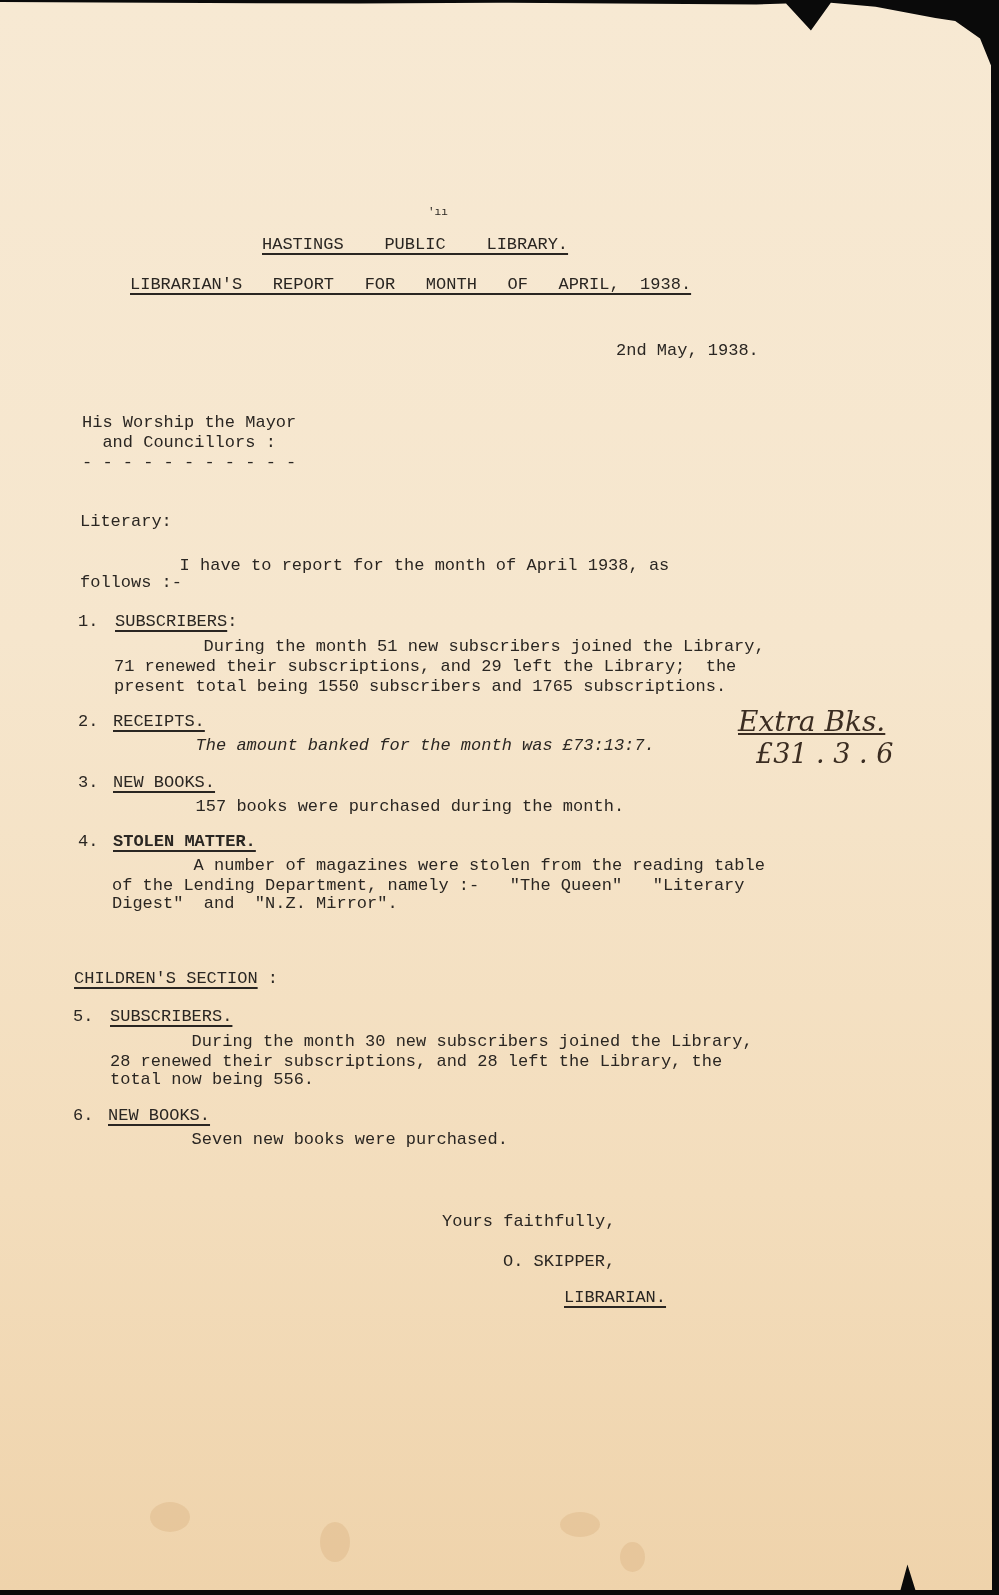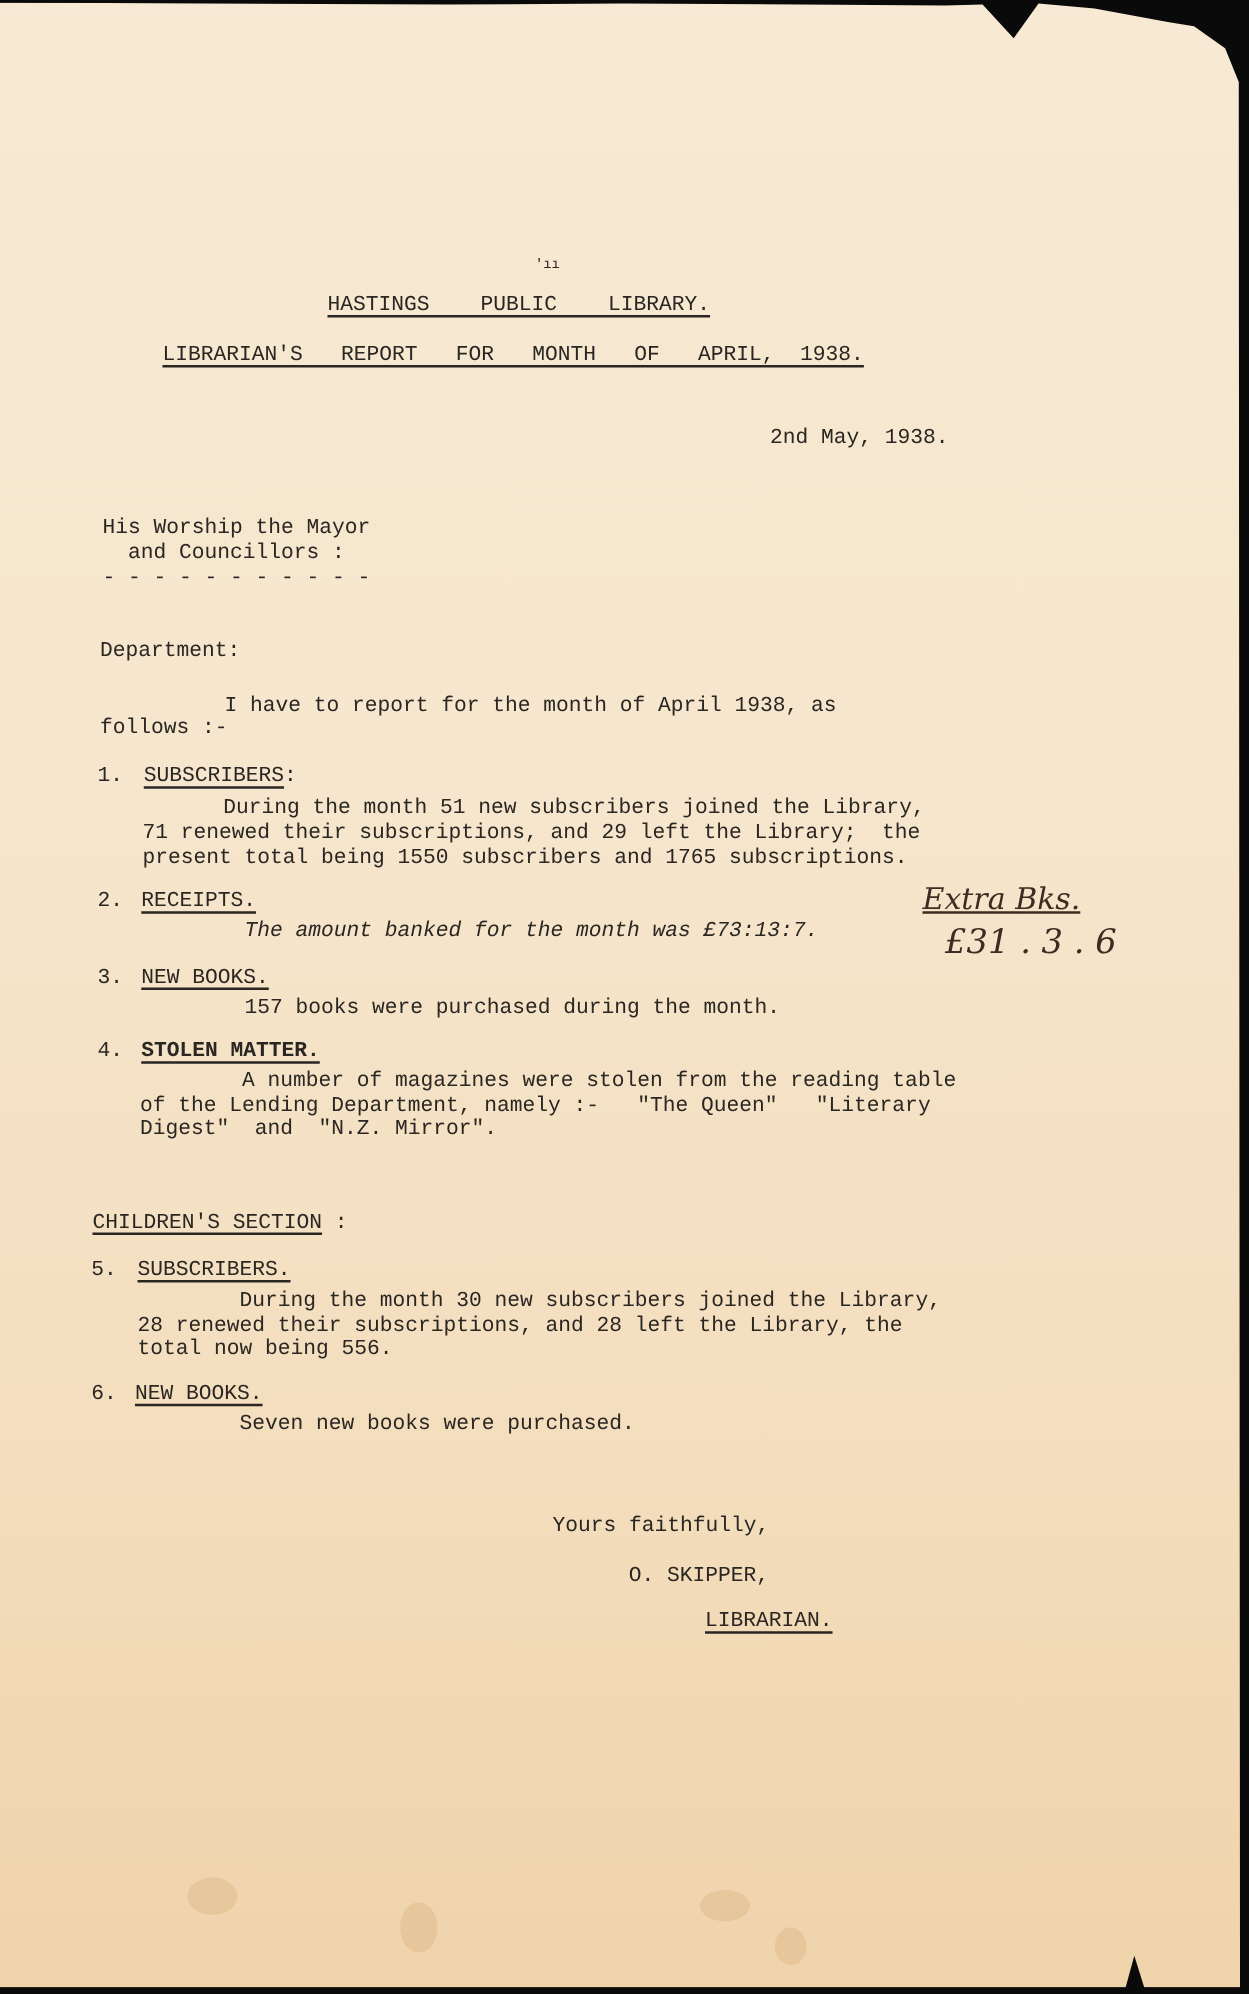--- a/index.html
+++ b/index.html
@@ -9,21 +9,21 @@
   .paper {
     position: absolute; left: 0; top: 2px; width: 995px; height: 1588px;
     background: linear-gradient(180deg, #f7e9d3 0%, #f6e6cd 40%, #f3ddbc 75%, #efd3ab 100%);
     clip-path: polygon(0 0, 36% 0.1%, 50% 0.05%, 76% 0.15%, 79% 0.1%, 81.5% 1.8%, 83.5% 0.05%, 88% 0.3%, 94% 1%, 96% 1.2%, 98.5% 2.3%, 99.6% 4%, 99.7% 100%, 92% 100%, 91.2% 98.4%, 90.5% 100%, 0 100%);
   }
   .text {
     position: absolute; font-family: "Liberation Mono", "DejaVu Sans Mono", monospace;
     color: #2a2622; font-size: 17px; white-space: pre; line-height: 19px;
   }
   .u { text-decoration: underline; text-decoration-thickness: 2px; text-underline-offset: 4px; }
-  .hand { font-family: "DejaVu Serif", serif; font-style: italic; color: #3b2d22; position: absolute; font-size: 24px; }
+  .hand { font-family: "DejaVu Serif", serif; font-style: italic; color: #3b2d22; position: absolute; font-size: 28px; }
   .stain { position: absolute; border-radius: 50%; background: rgba(196,140,80,0.18); }
 </style>
 </head>
 <body>
 
 <div class="paper">
   <div class="stain" style="left:150px;top:1500px;width:40px;height:30px;"></div>
   <div class="stain" style="left:320px;top:1520px;width:30px;height:40px;"></div>
   <div class="stain" style="left:560px;top:1510px;width:40px;height:25px;"></div>
   <div class="stain" style="left:620px;top:1540px;width:25px;height:30px;"></div>
@@ -31,27 +31,27 @@
 
 <div class="text" style="left:428px;top:203px;font-size:11px;text-align:right;">'ıı</div>
 <div class="text u" style="left:262px;top:235px;">HASTINGS    PUBLIC    LIBRARY.</div>
 <div class="text u" style="left:130px;top:275px;">LIBRARIAN'S   REPORT   FOR   MONTH   OF   APRIL,  1938.</div>
 <div class="text" style="left:604px;top:341px;margin-left:12px;">2nd May, 1938.</div>
 
 <div class="text" style="left:82px;top:413px;">His Worship the Mayor</div>
 <div class="text" style="left:82px;top:433px;">  and Councillors :</div>
 <div class="text" style="left:82px;top:453px;">- - - - - - - - - - -</div>
 
-<div class="text" style="left:80px;top:512px;">Department:</div>
+<div class="text" style="left:80px;top:512px;">Literary:</div>
 <div class="text" style="left:98px;top:556px;">        I have to report for the month of April 1938, as</div>
 <div class="text" style="left:80px;top:573px;">follows :-</div>
 
 <div class="text" style="left:78px;top:612px;">1.</div>
 <div class="text" style="left:115px;top:612px;"><span class="u">SUBSCRIBERS</span><span>:</span></div>
-<div class="text" style="left:97px;top:637px;">        During the month 51 new subscribers joined the Library,</div>
+<div class="text" style="left:122px;top:637px;">        During the month 51 new subscribers joined the Library,</div>
 <div class="text" style="left:114px;top:657px;">71 renewed their subscriptions, and 29 left the Library;  the</div>
 <div class="text" style="left:114px;top:677px;">present total being 1550 subscribers and 1765 subscriptions.</div>
 
 <div class="text" style="left:78px;top:712px;">2.</div>
 <div class="text u" style="left:113px;top:712px;">RECEIPTS.</div>
 <div class="text" style="left:114px;top:736px;font-style:italic;">        The amount banked for the month was £73:13:7.</div>
 <div class="hand" style="left:738px;top:705px;text-decoration:underline;">Extra Bks.</div>
 <div class="hand" style="left:756px;top:738px;font-size:27px;">£31 . 3 . 6</div>
 
 <div class="text" style="left:78px;top:773px;">3.</div>

